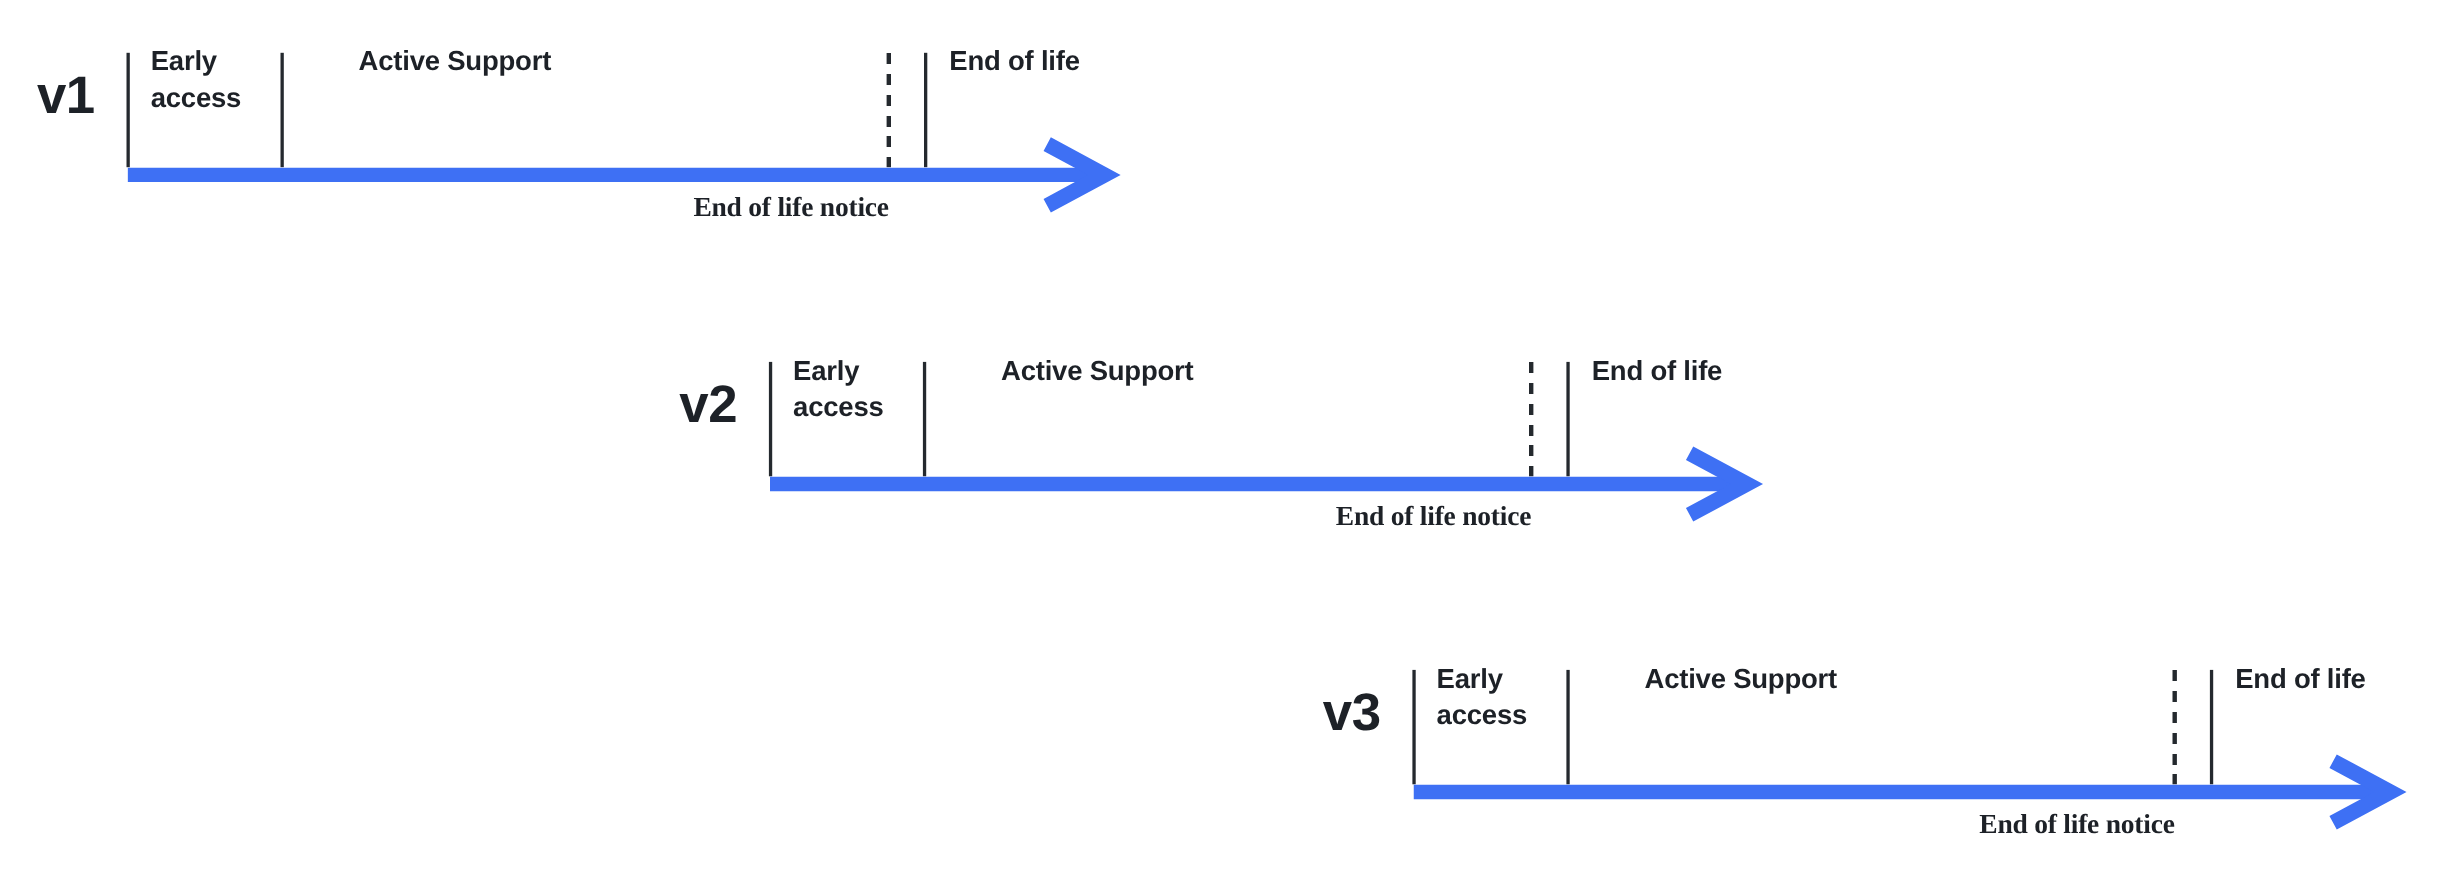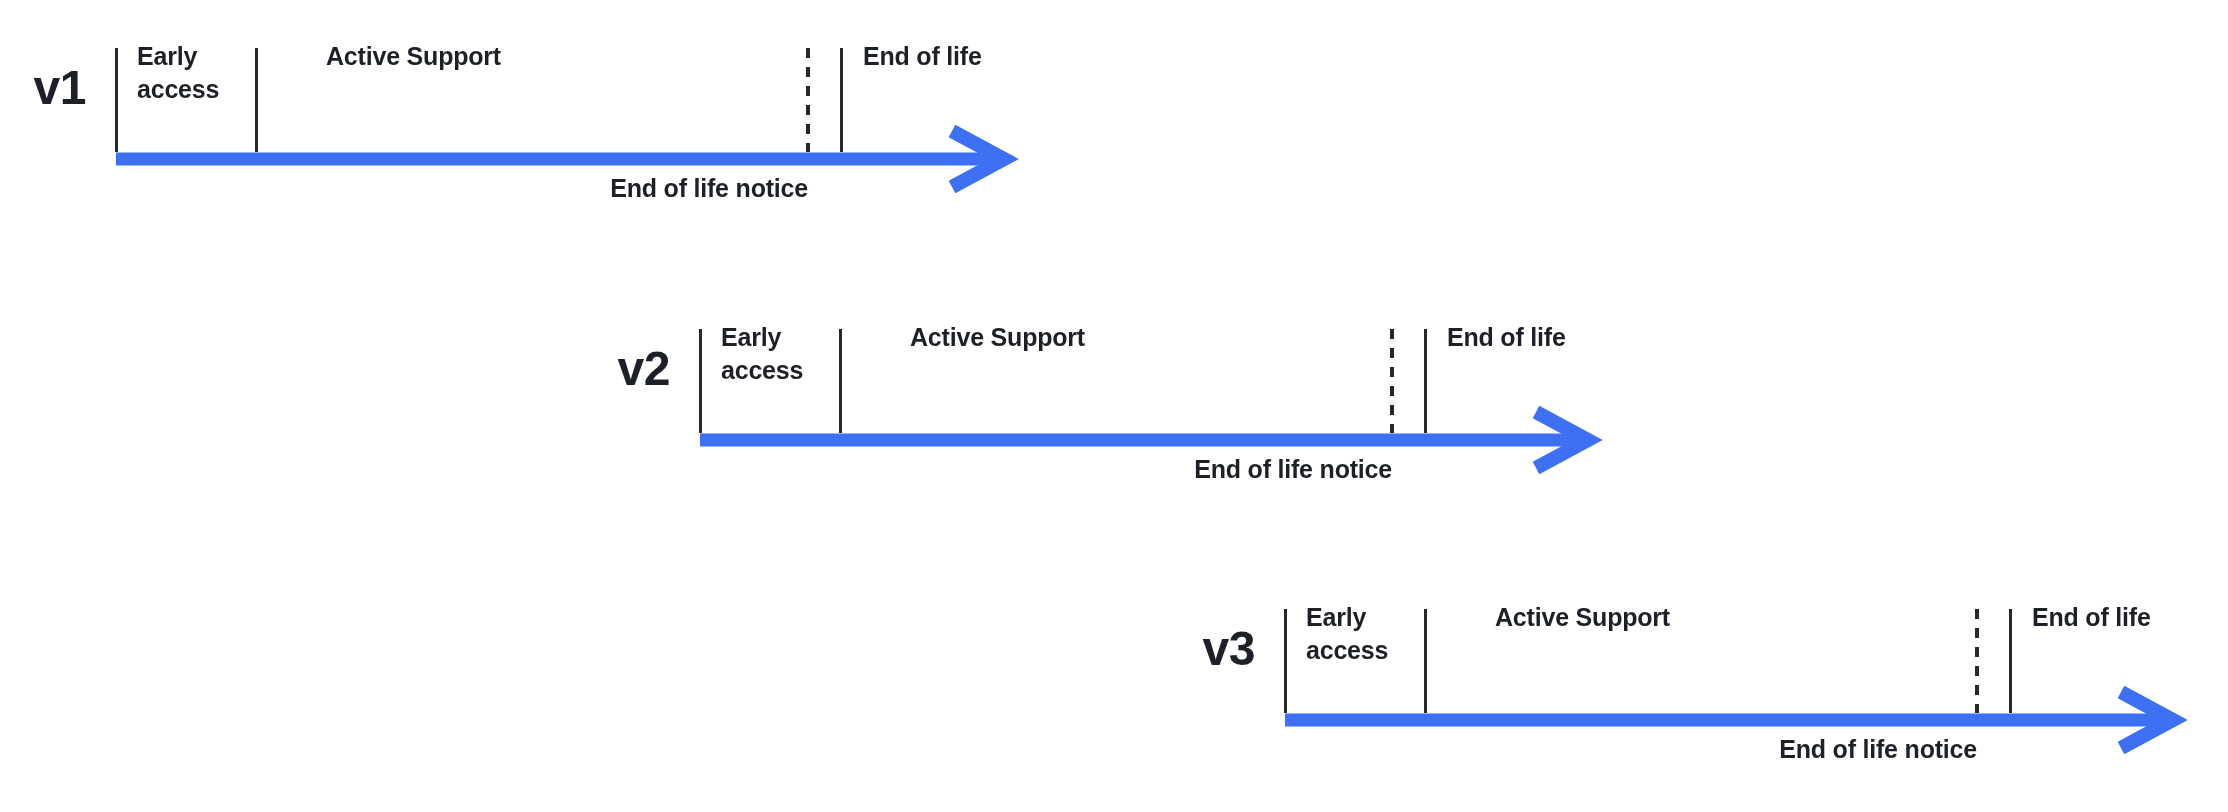--- a/index.html
+++ b/index.html
@@ -71,20 +71,21 @@
   .lbl-notice {
     position: absolute;
     top: 20px;
     left: 292px;
     width: 400px;
     text-align: right;
     font-size: 25px;
     line-height: 33px;
     letter-spacing: -0.2px;
     color: var(--text);
+    font-family: Liberation Serif, serif;
   }
   .arrow-svg {
     position: absolute;
     left: 0; top: -33px;
     width: 920px; height: 80px;
     display: block;
   }
 </style>
 </head>
 <body>

